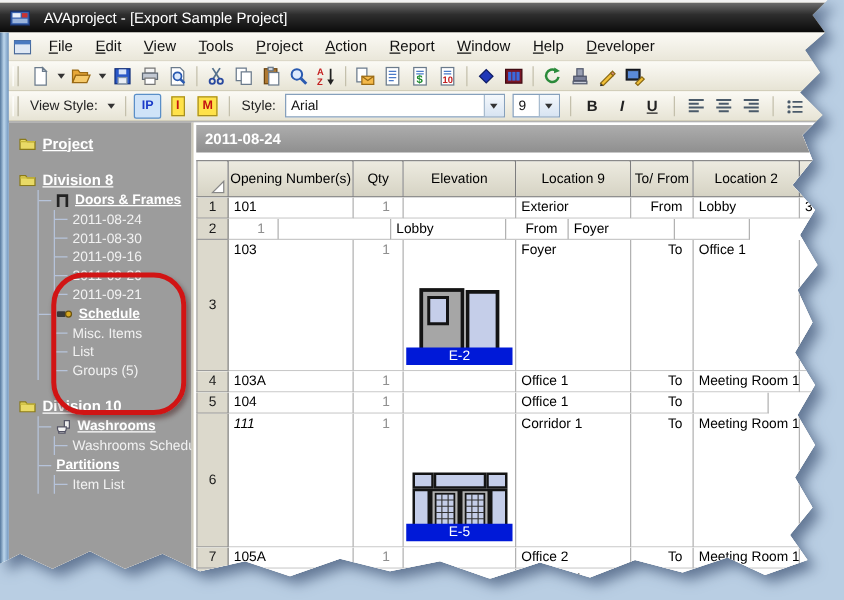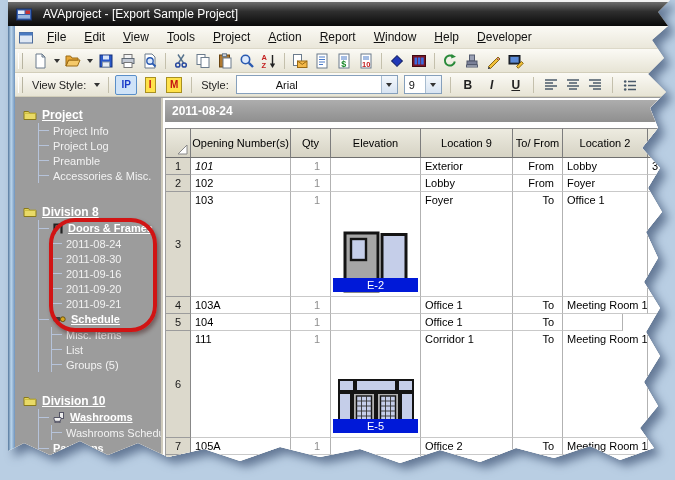--- a/index.html
+++ b/index.html
@@ -1,18 +1,18 @@
 <!DOCTYPE html>
 <html><head>
 <meta charset="utf-8">
 <style>
   html,body{margin:0;padding:0;background:#b9cee3;}
   .stage{position:relative;width:675px;height:480px;background:#b9cee3;overflow:hidden;
          font-family:"Liberation Sans",sans-serif;}
-  .torn-wrap{position:absolute;left:8px;top:0;width:663px;height:471px;
+  .torn-wrap{position:absolute;left:0;top:0;width:663px;height:471px;
          filter:drop-shadow(6px 6px 5px rgba(30,50,85,.55));}
   .window{width:663px;height:471px;background:#ece9dc;display:flex;flex-direction:column;
      border-top:2px solid #f2f2f2;box-sizing:border-box;position:relative;overflow:hidden;
      clip-path:polygon(0px 0px,662px 0px,650px 12px,660px 26px,644px 40px,656px 58px,640px 74px,
        658px 92px,642px 108px,650px 128px,634px 148px,652px 168px,640px 188px,654px 212px,
        638px 232px,650px 258px,636px 282px,652px 308px,638px 332px,652px 356px,636px 382px,
        650px 406px,632px 428px,646px 448px,612px 460px,582px 446px,546px 458px,508px 448px,
        472px 462px,432px 450px,392px 463px,352px 449px,312px 457px,272px 447px,232px 461px,
        196px 449px,160px 457px,130px 443px,100px 455px,72px 441px,42px 455px,16px 443px,0px 451px);}
   
@@ -35,33 +35,33 @@
   .tb-label{font-size:11px;color:#222;margin:0 3px;}
   .toggled{background:#cfe3f8;border:1px solid #5a8fc8;box-sizing:border-box;}
   .ip-glyph{color:#1a3ac8;font-weight:bold;font-size:10px;}
   .unit-glyph{background:#ffe24a;color:#c41212;font-weight:bold;font-size:10px;line-height:12px;
       padding:1px 3px;border:1px solid #a89020;}
   .combo{display:inline-flex;align-items:center;height:19px;background:#fff;border:1px solid #86a0bc;
       font-size:11px;color:#111;box-sizing:border-box;margin:0 2px;}
   .combo-val{flex:1;padding-left:4px;overflow:hidden;white-space:nowrap;}
   .combo-arrow{width:15px;height:100%;display:flex;align-items:center;justify-content:center;
       background:linear-gradient(#f4f8fc,#d8e4f2);border-left:1px solid #a8bccf;}
-  .font-combo{width:162px;padding-left:35px;} .size-combo{width:38px;}
+  .font-combo{width:176px;} .size-combo{width:38px;}
   .fmt-b{font-weight:bold;font-size:12px;color:#222;} .fmt-i{font-style:italic;font-weight:bold;font-size:12px;color:#222;}
   .fmt-u{font-weight:bold;font-size:12px;color:#222;text-decoration:underline;}
   
   .wbody{flex:1;display:flex;border-top:1px solid #9a9a9a;background:#fff;min-height:0;padding-left:7px;}
   .sidebar{width:146px;flex:none;background:#9c9c9c;position:relative;box-sizing:border-box;
       padding:8px 0 0 8px;color:#fff;overflow:hidden;}
   .splitter{width:2px;flex:none;background:#cfcbbc;}
   .main{flex:1;background:#fff;padding:2px 0 0 2px;overflow:hidden;position:relative;}
   .sheet-header{height:22px;background:linear-gradient(#adadad,#8f8f8f);color:#fff;font-weight:bold;
       font-size:12px;display:flex;align-items:center;padding-left:7px;margin-bottom:6px;}
   
-  .t-section + .t-section{margin-top:20px;}
+  .t-section + .t-section{margin-top:12px;}
   .t-row{display:flex;align-items:center;white-space:nowrap;}
   .t-root{height:17px;font-size:12px;font-weight:bold;}
   .t-branch{height:16px;font-size:11px;font-weight:bold;}
   .t-leaf{height:15px;font-size:11px;color:#f2f2f2;}
   .t-root .t-label,.t-branch .t-label{text-decoration:underline;color:#fff;}
   .t-icon{display:inline-flex;margin-right:5px;flex:none;}
   .kids{margin-left:15px;border-left:1px solid #b6c3da;}
   .kids2{margin-left:12px;}
   .kids > .t-row::before{content:"";display:inline-block;width:10px;height:1px;background:#b6c3da;
       margin-right:4px;flex:none;}
@@ -419,34 +419,20 @@
               <div class="t-section">
                 <div class="t-row t-root">
                   <div class="t-icon">
                     <svg width="14" height="11" viewBox="0 0 14 11">
                       <path d="M1 2.5h4.5l1.3 1.8H13v6.2H1z" fill="#e9da66" stroke="#8a7a1a"></path>
                       <path d="M1 4.3h12" stroke="#c8b83a"></path>
                     </svg>
                   </div>
                   <div class="t-label">Project</div>
                 </div>
-                <div class="kids">
-                  <div class="t-row t-leaf">
-                    <div class="t-label">Project Info</div>
-                  </div>
-                  <div class="t-row t-leaf">
-                    <div class="t-label">Project Log</div>
-                  </div>
-                  <div class="t-row t-leaf">
-                    <div class="t-label">Preamble</div>
-                  </div>
-                  <div class="t-row t-leaf">
-                    <div class="t-label">Accessories &amp; Misc.</div>
-                  </div>
-                </div>
               </div>
               <div class="t-section">
                 <div class="t-row t-root">
                   <div class="t-icon">
                     <svg width="14" height="11" viewBox="0 0 14 11">
                       <path d="M1 2.5h4.5l1.3 1.8H13v6.2H1z" fill="#e9da66" stroke="#8a7a1a"></path>
                       <path d="M1 4.3h12" stroke="#c8b83a"></path>
                     </svg>
                   </div>
                   <div class="t-label">Division 8</div>
@@ -553,31 +539,30 @@
                 <div class="hcell" style="width: 100px;">Opening Number(s)</div>
                 <div class="hcell" style="width: 40px;">Qty</div>
                 <div class="hcell" style="width: 90px;">Elevation</div>
                 <div class="hcell" style="width: 92px;">Location 9</div>
                 <div class="hcell" style="width: 50px;">To/ From</div>
                 <div class="hcell" style="width: 85px; text-align: right;">Location 2</div>
                 <div class="hcell" style="width: 60px;">N</div>
               </div>
               <div class="grid-row" style="height: 17px;">
                 <div class="cell gutter" style="width: 26px;">1</div>
-                <div class="cell c-opening" style="width: 100px; height: 17px; font-style: italic;">101</div>
+                <div class="cell c-opening" style="width: 100px; height: 17px;">101</div>
                 <div class="cell c-qty" style="width: 40px; height: 17px;">1</div>
                 <div class="cell c-elevation" style="width: 90px; height: 17px;"></div>
                 <div class="cell c-loc1" style="width: 92px; height: 17px;">Exterior</div>
                 <div class="cell c-tofrom" style="width: 50px; height: 17px;">From</div>
                 <div class="cell c-loc2" style="width: 85px; height: 17px;">Lobby</div>
                 <div class="cell c-extra" style="width: 60px; height: 17px;">3</div>
               </div>
               <div class="grid-row" style="height: 17px;">
                 <div class="cell gutter" style="width: 26px;">2</div>
-                <div class="cell c-opening" style="width: 100px; height: 17px;">102</div>
                 <div class="cell c-qty" style="width: 40px; height: 17px;">1</div>
                 <div class="cell c-elevation" style="width: 90px; height: 17px;"></div>
                 <div class="cell c-loc1" style="width: 92px; height: 17px;">Lobby</div>
                 <div class="cell c-tofrom" style="width: 50px; height: 17px;">From</div>
                 <div class="cell c-loc2" style="width: 85px; height: 17px;">Foyer</div>
                 <div class="cell c-extra" style="width: 60px; height: 17px;"></div>
               </div>
               <div class="grid-row" style="height: 105px;">
                 <div class="cell gutter" style="width: 26px;">3</div>
                 <div class="cell c-opening" style="width: 100px; height: 105px;">103</div>
@@ -609,21 +594,21 @@
                 <div class="cell gutter" style="width: 26px;">5</div>
                 <div class="cell c-opening" style="width: 100px; height: 17px;">104</div>
                 <div class="cell c-qty" style="width: 40px; height: 17px;">1</div>
                 <div class="cell c-elevation" style="width: 90px; height: 17px;"></div>
                 <div class="cell c-loc1" style="width: 92px; height: 17px;">Office 1</div>
                 <div class="cell c-tofrom" style="width: 50px; height: 17px;">To</div>
                 <div class="cell c-extra" style="width: 60px; height: 17px;"></div>
               </div>
               <div class="grid-row" style="height: 107px;">
                 <div class="cell gutter" style="width: 26px;">6</div>
-                <div class="cell c-opening" style="width: 100px; height: 107px;">111</div>
+                <div class="cell c-opening" style="width: 100px; height: 107px; font-style: italic;">111</div>
                 <div class="cell c-qty" style="width: 40px; height: 107px;">1</div>
                 <div class="cell c-elevation" style="width: 90px; height: 107px;">
                   <div><svg width="78" height="56" viewBox="0 0 78 56">
                       <rect x="2" y="2" width="15" height="11" fill="#c5cee9" stroke="#141414" stroke-width="2"></rect>
                       <rect x="19" y="2" width="40" height="11" fill="#c5cee9" stroke="#141414" stroke-width="2"></rect>
                       <rect x="61" y="2" width="15" height="11" fill="#c5cee9" stroke="#141414" stroke-width="2"></rect>
                       <rect x="2" y="15" width="12" height="38" fill="#c5cee9" stroke="#141414" stroke-width="2"></rect>
                       <rect x="64" y="15" width="12" height="38" fill="#c5cee9" stroke="#141414" stroke-width="2"></rect>
                       <rect x="16" y="15" width="22" height="38" fill="#b2b2b2" stroke="#141414" stroke-width="2"></rect>
                       <rect x="19.5" y="18" width="15" height="30" fill="#c5cee9" stroke="#141414" stroke-width="1.4"></rect>

